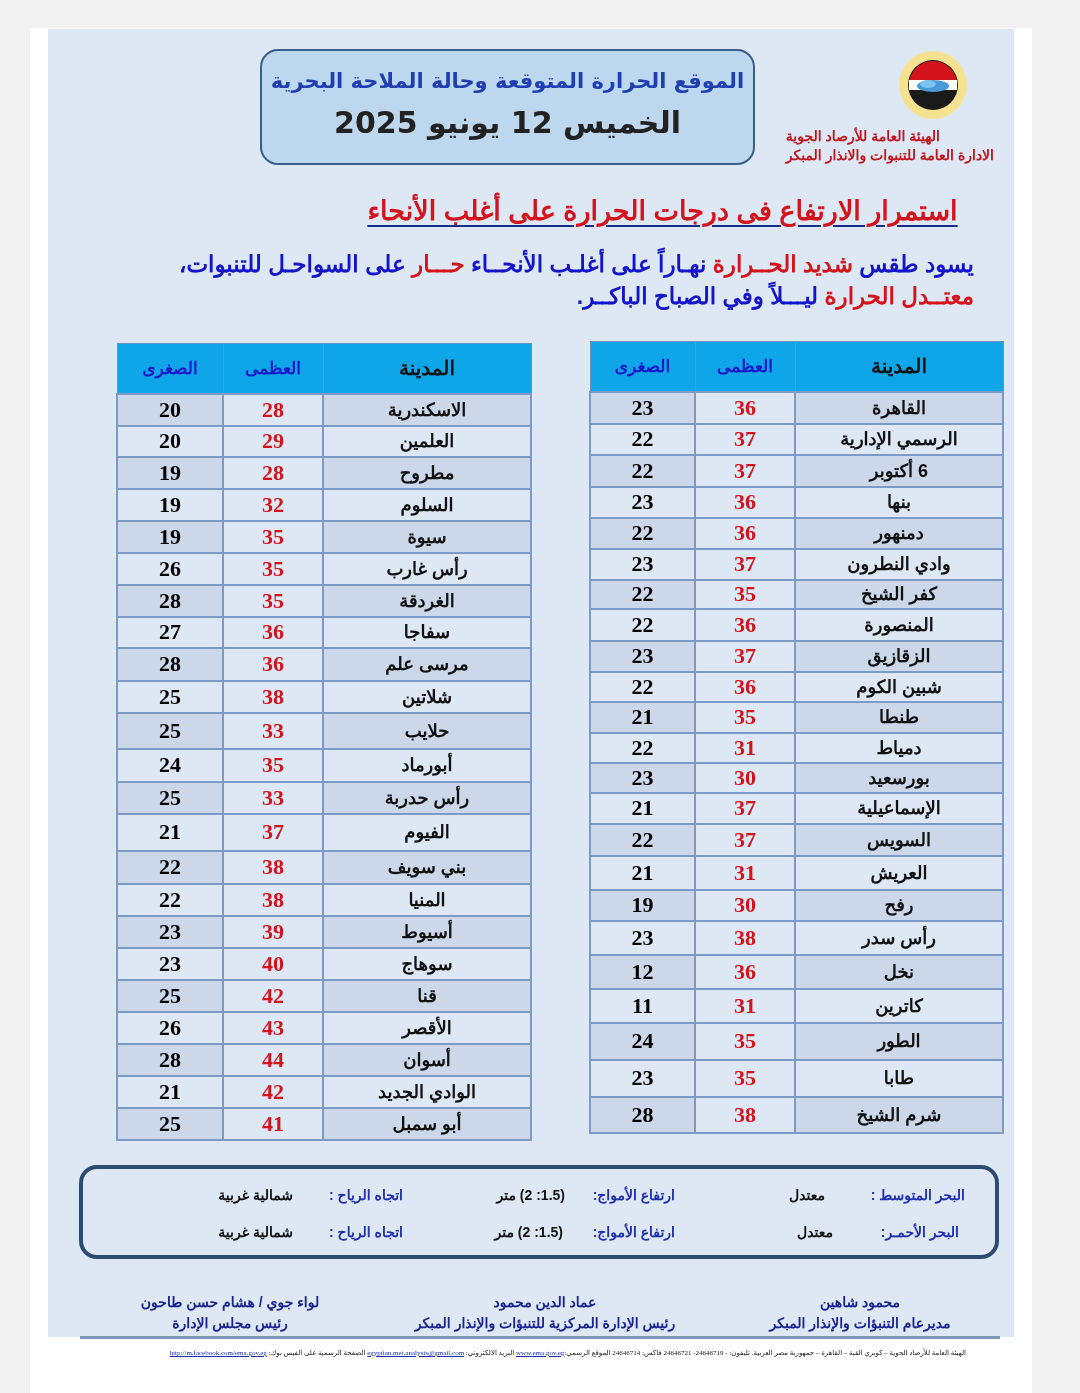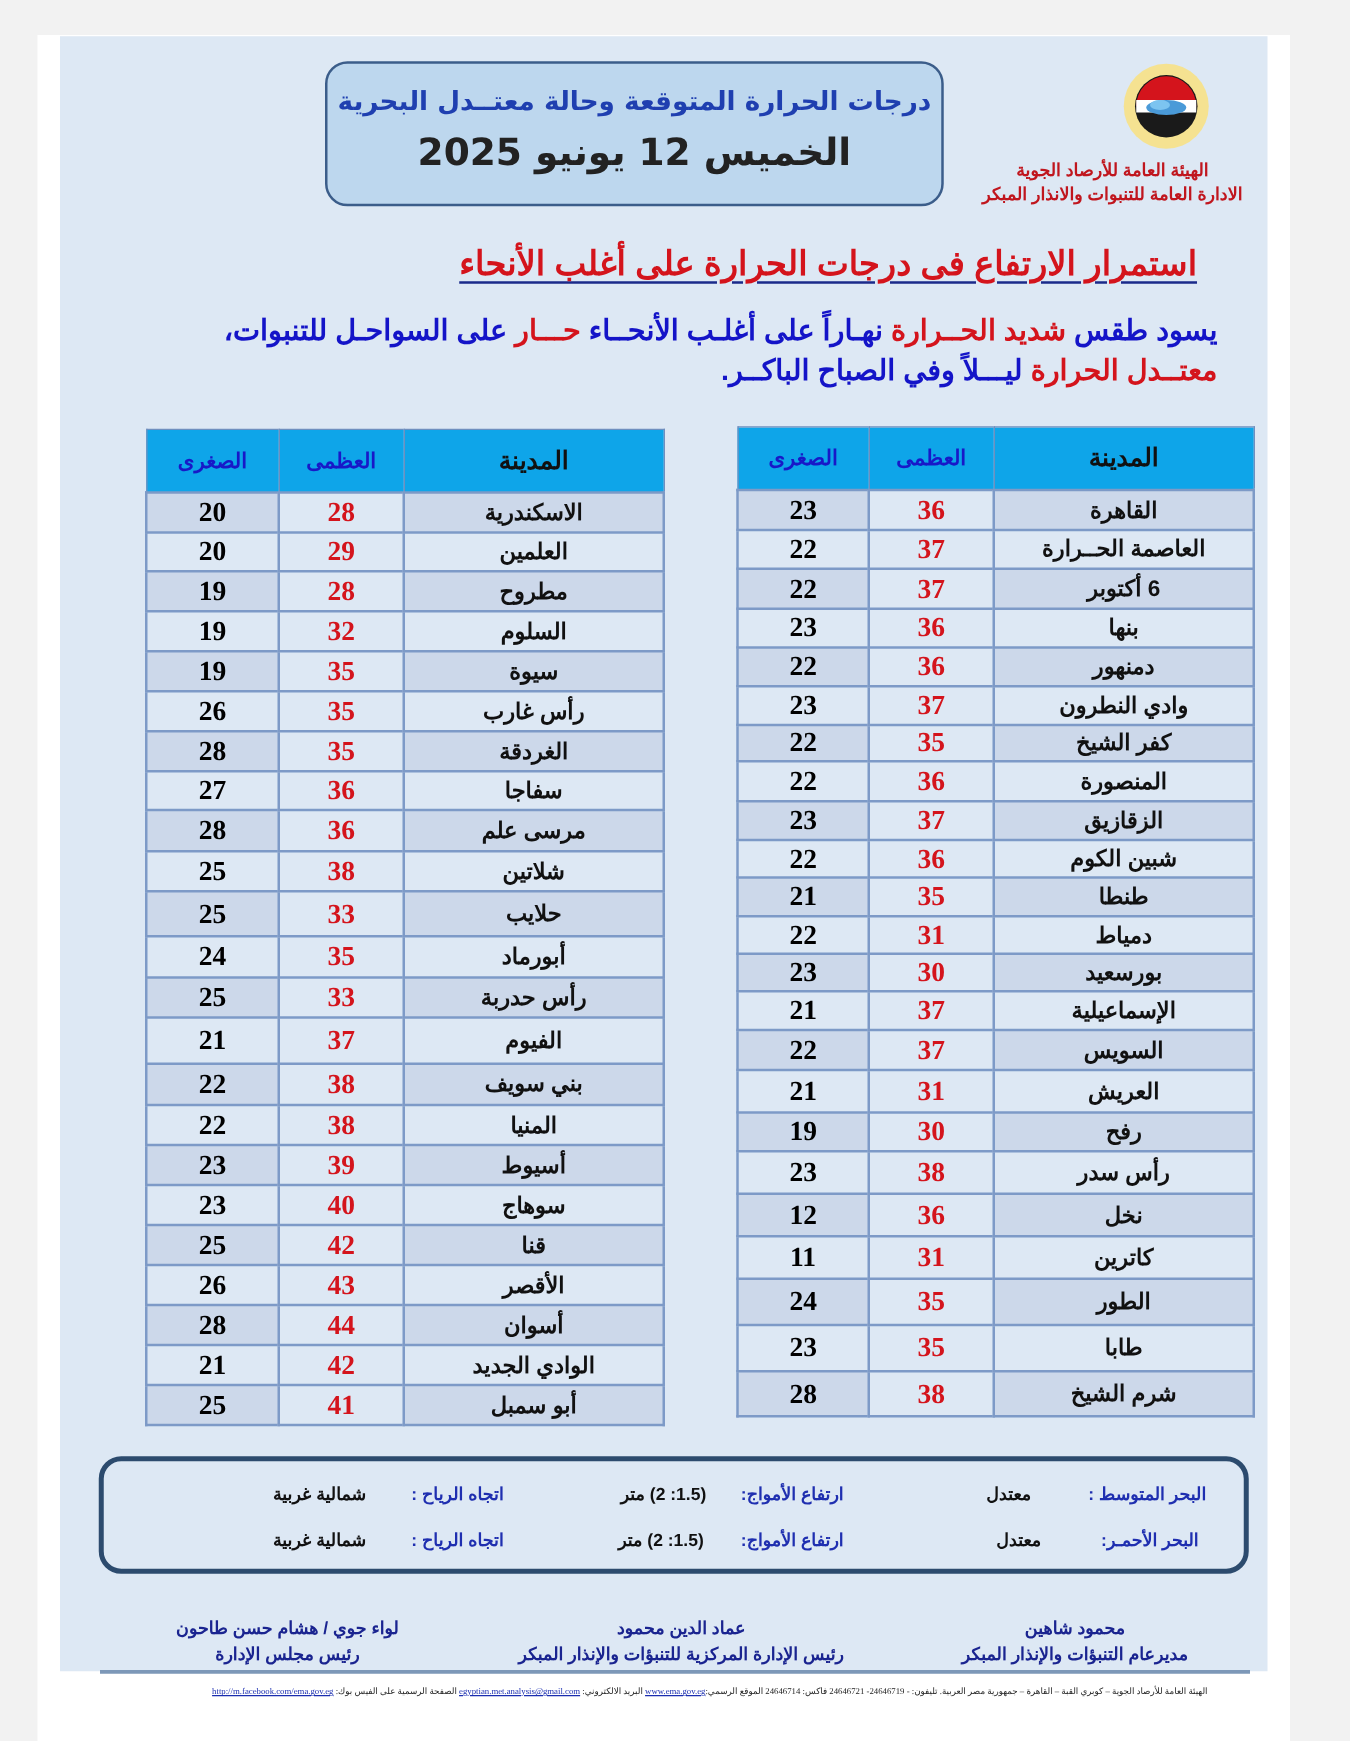--- a/index.html
+++ b/index.html
@@ -3,21 +3,21 @@
 <meta charset="utf-8">
 <style>
   * { box-sizing: border-box; margin: 0; padding: 0; }
   html, body { width: 1080px; height: 1393px; background: #f2f2f2; overflow: hidden; }
   body { position: relative; font-family: "DejaVu Sans", sans-serif; }
   .paper { position: absolute; left: 30px; top: 28px; width: 1002px; height: 1365px; background: #ffffff; }
   .panel { position: absolute; left: 48px; top: 29px; width: 966px; height: 1308px; background: #dde8f4; }
 
   
   .logo { position: absolute; left: 898px; top: 50px; width: 70px; height: 70px; }
-  .org { position: absolute; right: 86px; top: 127px; text-align: center; direction: rtl; color: #c0161e; font-family: "Liberation Sans", sans-serif; font-weight: bold; }
+  .org { position: absolute; right: 86px; top: 127px; text-align: left; direction: rtl; color: #c0161e; font-family: "Liberation Sans", sans-serif; font-weight: bold; }
   .org .l1 { font-size: 14px; line-height: 19px; }
   .org .l2 { font-size: 14px; line-height: 19px; }
 
   
   .title-box { position: absolute; left: 260px; top: 49px; width: 495px; height: 116px; background: #bdd7ee; border: 2px solid #3b5d8a; border-radius: 18px; text-align: center; direction: rtl; }
   .title-box .t1 { margin-top: 18px; font-size: 21px; font-weight: bold; color: #1f3fb0; font-family: "DejaVu Sans", sans-serif; }
   .title-box .t2 { margin-top: 12px; font-size: 30px; font-weight: bold; color: #222; font-family: "DejaVu Sans", sans-serif; }
 
   .headline { position: absolute; left: 0; width: 1080px; top: 195px; text-align: center; direction: rtl; }
   .headline span { display: inline-block; margin-left: 245px; font-family: "Liberation Sans", sans-serif; font-size: 27px; font-weight: bold; color: #d4141c; text-decoration: underline; text-decoration-color: #1a2a8a; text-decoration-thickness: 2px; text-underline-offset: 5px; }
@@ -73,21 +73,21 @@
     <ellipse cx="30" cy="34" rx="8" ry="4" fill="#7cc4f0"></ellipse>
   </svg>
 </div>
 
 <div class="org">
   <div class="l1">الهيئة العامة للأرصاد الجوية</div>
   <div class="l2">الادارة العامة للتنبوات والانذار المبكر</div>
 </div>
 
 <div class="title-box">
-  <div class="t1">درجات الحرارة المتوقعة وحالة معتــدل البحرية</div>
+  <div class="t1">الموقع الحرارة المتوقعة وحالة الملاحة البحرية</div>
   <div class="t2">الخميس 12 يونيو 2025</div>
 </div>
 
 <div class="headline">
   <span>استمرار الارتفاع فى درجات الحرارة على أغلب الأنحاء</span>
 </div>
 
 <div class="summary">
   <div><span>يسود طقس </span><span class="red">شديد الحــرارة</span><span> نهـاراً على أغلـب الأنحــاء </span><span class="red">حـــار</span><span> على السواحـل للتنبوات، </span></div>
   <div><span class="red">معتــدل الحرارة</span><span> ليـــلاً وفي الصباح الباكــر.</span></div>
@@ -101,21 +101,21 @@
       <th class="min-h">الصغرى</th>
     </tr>
   </thead>
   <tbody>
       <tr class="odd" style="height: 32px;">
         <td class="city">القاهرة</td>
         <td class="max">36</td>
         <td class="min">23</td>
       </tr>
       <tr class="even" style="height: 31px;">
-        <td class="city">العاصمة الحــرارة</td>
+        <td class="city">الرسمي الإدارية</td>
         <td class="max">37</td>
         <td class="min">22</td>
       </tr>
       <tr class="odd" style="height: 32px;">
         <td class="city">6 أكتوبر</td>
         <td class="max">37</td>
         <td class="min">22</td>
       </tr>
       <tr class="even" style="height: 31px;">
         <td class="city">بنها</td>

